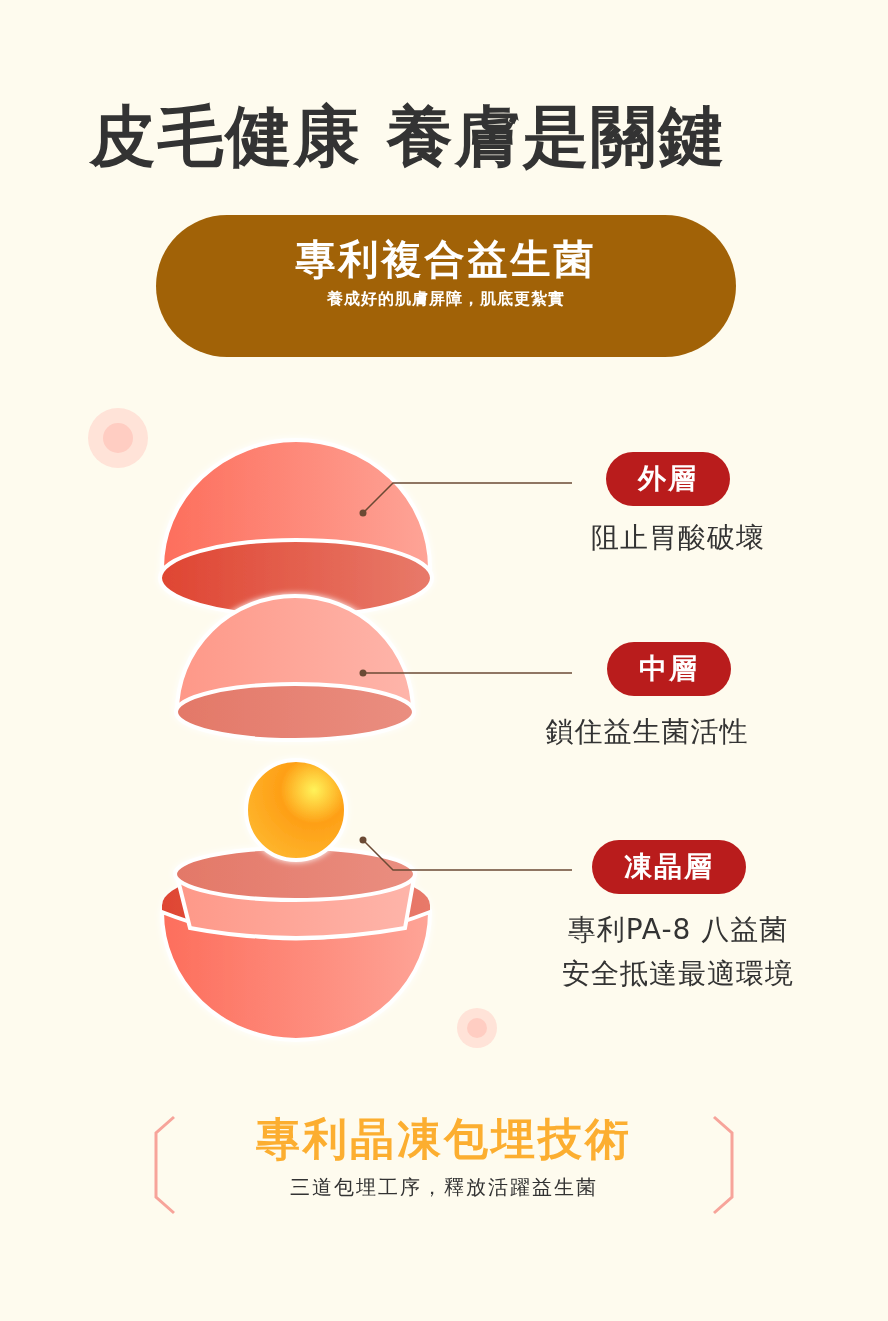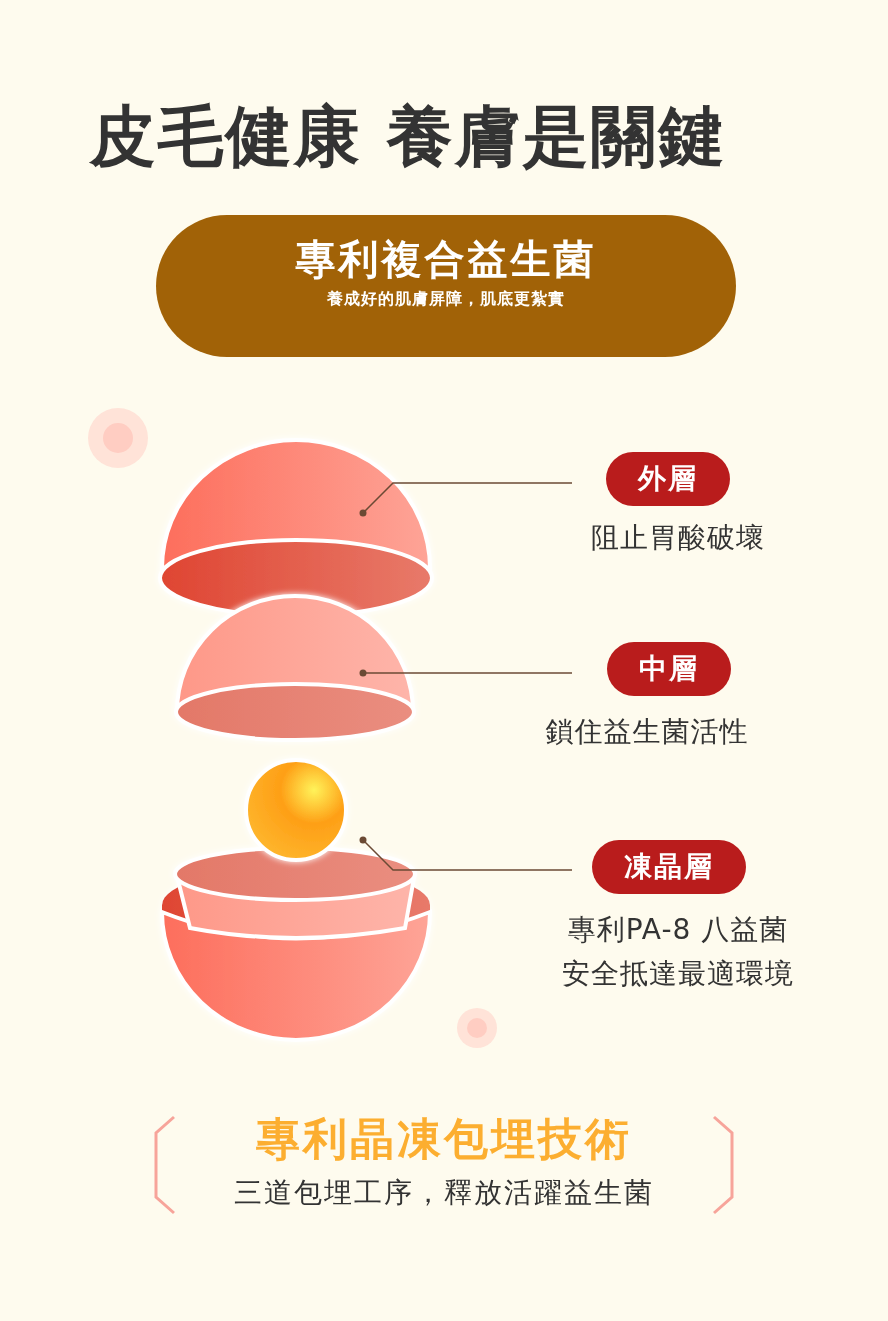--- a/index.html
+++ b/index.html
@@ -46,21 +46,21 @@
   .desc {
     position: absolute; font-size: 28px; color: #333; text-align: center;
     letter-spacing: 1px; line-height: 44px; white-space: nowrap; margin-left: 10px;
   }
   .footer-title {
     position: absolute; left: 0; width: 888px; top: 1110px; text-align: center;
     font-size: 44px; font-weight: bold; color: #fcae30; letter-spacing: 3px;
   }
   .footer-sub {
     position: absolute; left: 0; width: 888px; top: 1174px; text-align: center;
-    font-size: 28px; color: #333; letter-spacing: 2px;
+    font-size: 20px; color: #333; letter-spacing: 2px;
   }
   .bracket { position: absolute; top: 1115px; }
 </style>
 </head>
 <body>
 
 <div class="title">皮毛健康 養膚是關鍵</div>
 
 <div class="banner">
   <span class="headline">專利複合益生菌</span>

